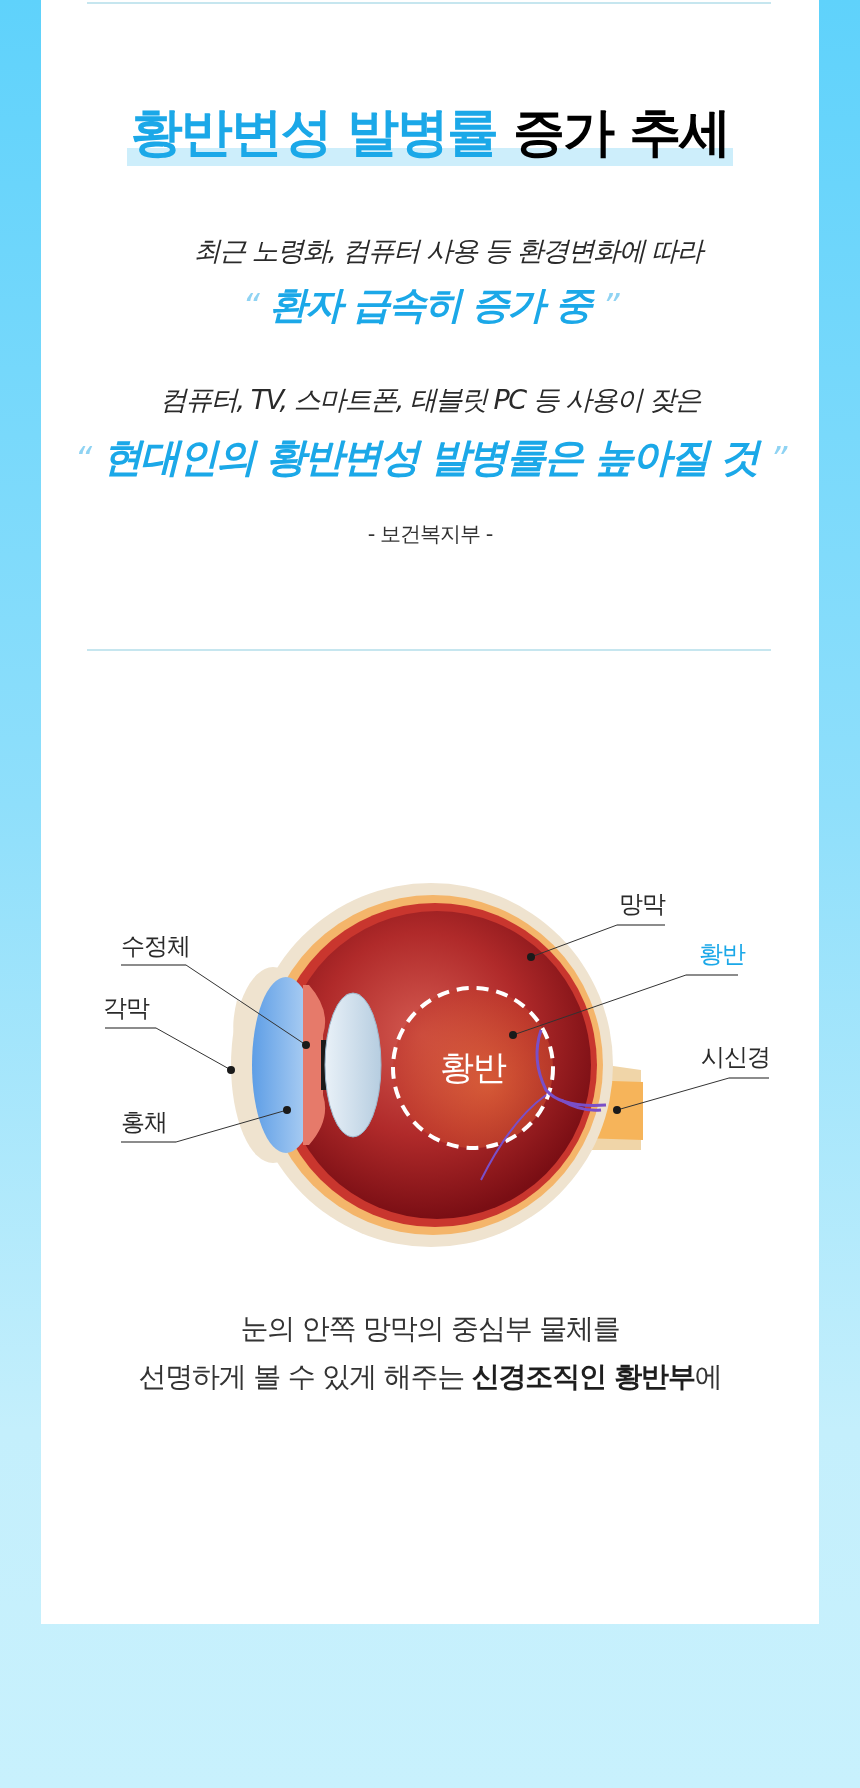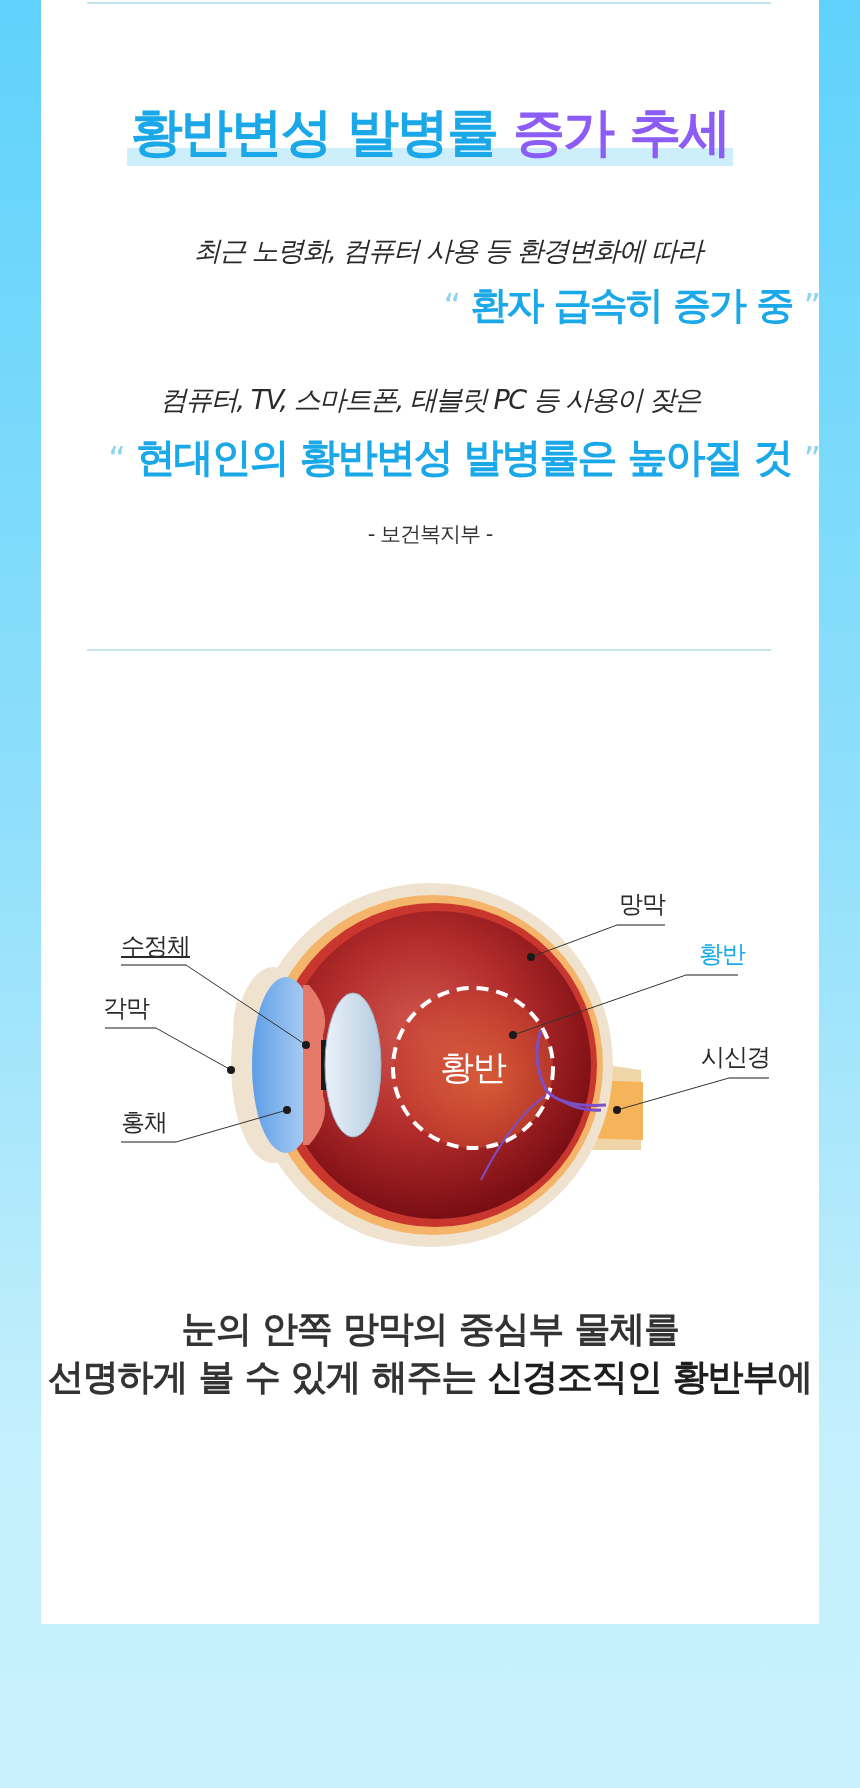--- a/index.html
+++ b/index.html
@@ -28,33 +28,33 @@
     font-weight: bold;
     letter-spacing: -2px;
   }
   .title .hl-wrap { position: relative; display: inline-block; }
   .title .hl-wrap::before {
     content: ""; position: absolute; left: -4px; right: -4px; bottom: 2px; height: 18px;
     background: #cdeefb; z-index: 0;
   }
   .title span.t { position: relative; z-index: 1; }
   .blue { color: #1ba8e8; }
-  .dark { color: #8b5cf6; }
+  .dark { color: #000000; }
   .center-line {
     position: absolute; left: 0; width: 100%; text-align: center;
   }
   .sub {
     font-size: 27px; color: #2a2a2a; font-style: italic; letter-spacing: -1.5px;
   }
   .quote {
-    font-size: 38px; color: #1ba8e8; font-weight: bold; letter-spacing: -2px; text-align: right;
+    font-size: 38px; color: #1ba8e8; font-weight: bold; font-style: italic; letter-spacing: -2px;
   }
   .quote .qm { color: #8fd3f3; font-weight: normal; font-size: 34px; }
   .source { font-size: 21px; color: #333; letter-spacing: -1px; }
-  .desc { font-size: 36px; color: #333; letter-spacing: -1.2px; line-height: 48px; font-weight: bold; }
+  .desc { font-size: 28px; color: #333; letter-spacing: -1.2px; line-height: 48px; }
   .desc b { color: #1e1e1e; }
   .label {
     position: absolute; font-size: 24px; color: #2a2a2a; letter-spacing: -1px;
   }
   .label.accent { color: #1ba8e8; }
   svg { position: absolute; left: 0; top: 0; }
 </style>
 </head>
 <body>
 
@@ -159,21 +159,21 @@
         <circle cx="246" cy="1110" r="4"></circle>
         <circle cx="490" cy="957" r="4"></circle>
         <circle cx="472" cy="1035" r="4"></circle>
         <circle cx="576" cy="1110" r="4"></circle>
       </g>
     </svg>
 
     <div class="label" style="left:432px; top:1052px; width:0; text-align:center;"></div>
     <div style="position:absolute; left:352px; top:1045px; width:160px; text-align:center; font-size:34px; color:#ffffff; letter-spacing:-1px;">황반</div>
 
-    <div class="label" style="left:80px; top:930px;text-decoration:underline;">수정체</div>
+    <div class="label" style="left:80px; top:930px;">수정체</div>
     <div class="label" style="left:62px; top:992px;">각막</div>
     <div class="label" style="left:80px; top:1106px;">홍채</div>
     <div class="label" style="left:578px; top:888px;">망막</div>
     <div class="label accent" style="left:658px; top:938px;">황반</div>
     <div class="label" style="left:660px; top:1041px;">시신경</div>
   </div>
 
   <div class="center-line desc" style="top:1305px;">
     <div>눈의 안쪽 망막의 중심부 물체를</div>
     <div>

